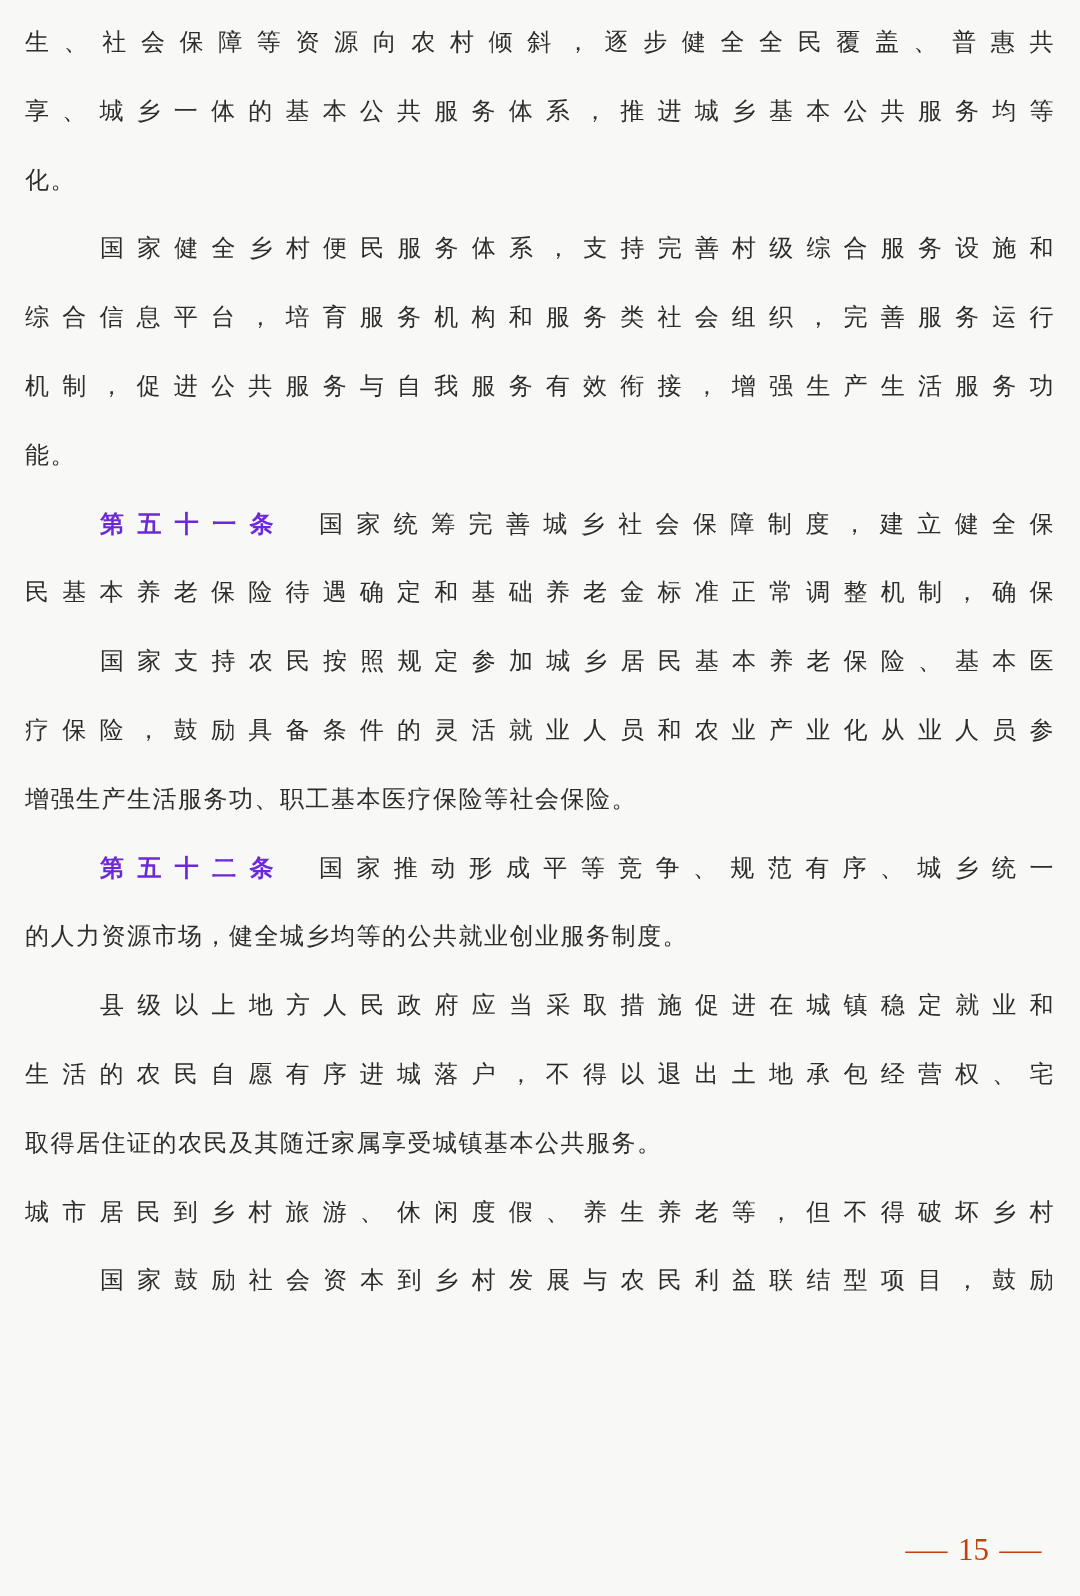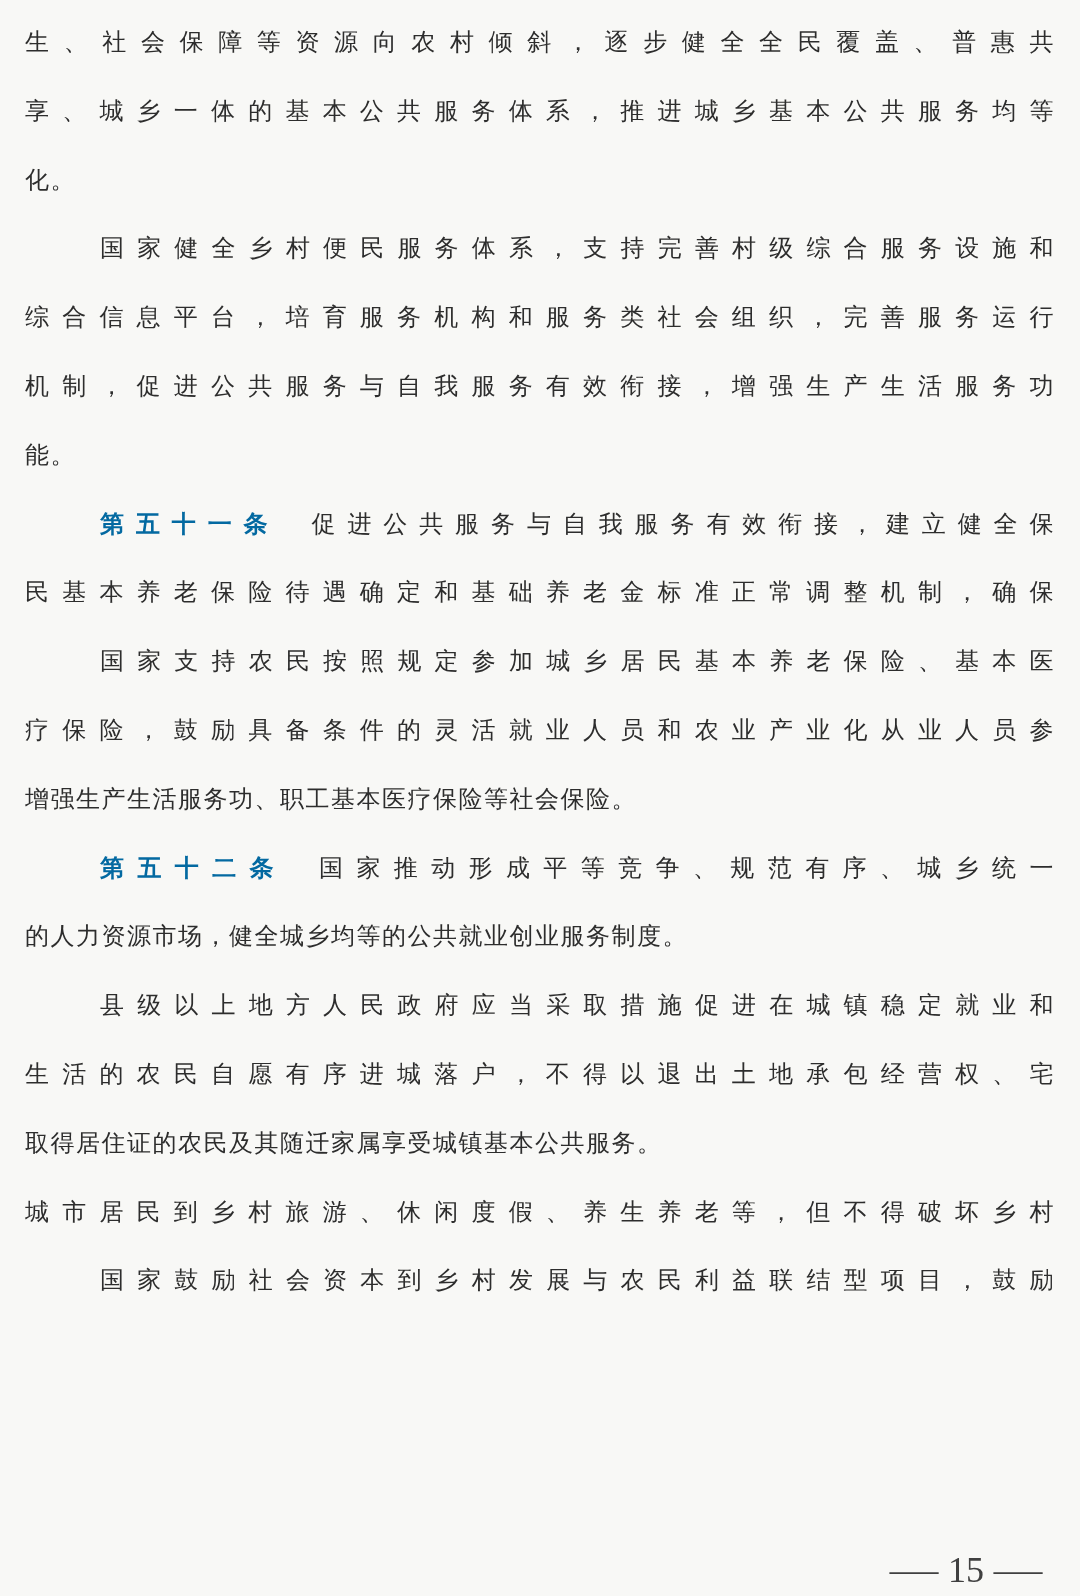--- a/index.html
+++ b/index.html
@@ -38,30 +38,30 @@
     text-align: justify;
     text-align-last: justify;
     text-justify: inter-ideograph;
     text-justify: inter-character;
   }
   .line.indent {
     text-indent: 75px;
   }
   .head {
     font-weight: bold;
-    color: #0369a1;
+    color: #6d28d9;
     margin-right: 32px;
   }
   .pageno {
     position: absolute;
     right: 44px;
-    bottom: 8px;
-    font-size: 36px;
+    bottom: 28px;
+    font-size: 31px;
     line-height: 36px;
-    color: #404040;
+    color: #c2410c;
     letter-spacing: 0;
   }
   .pageno .dash {
     display: inline-block;
     transform: scaleX(1.35);
   }
   .pageno .num {
     margin: 0 16px;
   }
 </style>
@@ -70,21 +70,21 @@
 
 <div class="page">
   <div class="text-block">
       <div class="line fill"><span>生、社会保障等资源向农村倾斜，逐步健全全民覆盖、普惠共</span></div>
       <div class="line fill"><span>享、城乡一体的基本公共服务体系，推进城乡基本公共服务均等</span></div>
       <div class="line"><span>化。</span></div>
       <div class="line indent fill"><span>国家健全乡村便民服务体系，支持完善村级综合服务设施和</span></div>
       <div class="line fill"><span>综合信息平台，培育服务机构和服务类社会组织，完善服务运行</span></div>
       <div class="line fill"><span>机制，促进公共服务与自我服务有效衔接，增强生产生活服务功</span></div>
       <div class="line"><span>能。</span></div>
-      <div class="line indent fill"><span class="head">第五十一条</span><span>促进公共服务与自我服务有效衔接，建立健全保</span></div>
+      <div class="line indent fill"><span class="head">第五十一条</span><span>国家统筹完善城乡社会保障制度，建立健全保</span></div>
       <div class="line fill"><span>民基本养老保险待遇确定和基础养老金标准正常调整机制，确保</span></div>
       <div class="line indent fill"><span>国家支持农民按照规定参加城乡居民基本养老保险、基本医</span></div>
       <div class="line fill"><span>疗保险，鼓励具备条件的灵活就业人员和农业产业化从业人员参</span></div>
       <div class="line"><span>增强生产生活服务功、职工基本医疗保险等社会保险。</span></div>
       <div class="line indent fill"><span class="head">第五十二条</span><span>国家推动形成平等竞争、规范有序、城乡统一</span></div>
       <div class="line"><span>的人力资源市场，健全城乡均等的公共就业创业服务制度。</span></div>
       <div class="line indent fill"><span>县级以上地方人民政府应当采取措施促进在城镇稳定就业和</span></div>
       <div class="line fill"><span>生活的农民自愿有序进城落户，不得以退出土地承包经营权、宅</span></div>
       <div class="line"><span>取得居住证的农民及其随迁家属享受城镇基本公共服务。</span></div>
       <div class="line fill"><span>城市居民到乡村旅游、休闲度假、养生养老等，但不得破坏乡村</span></div>

